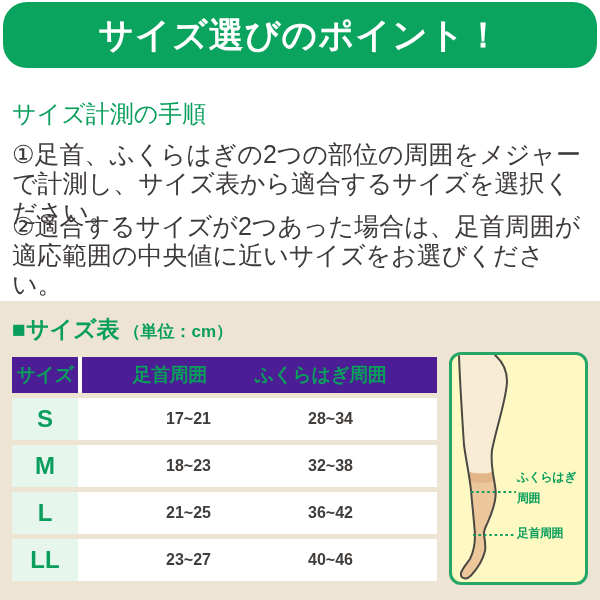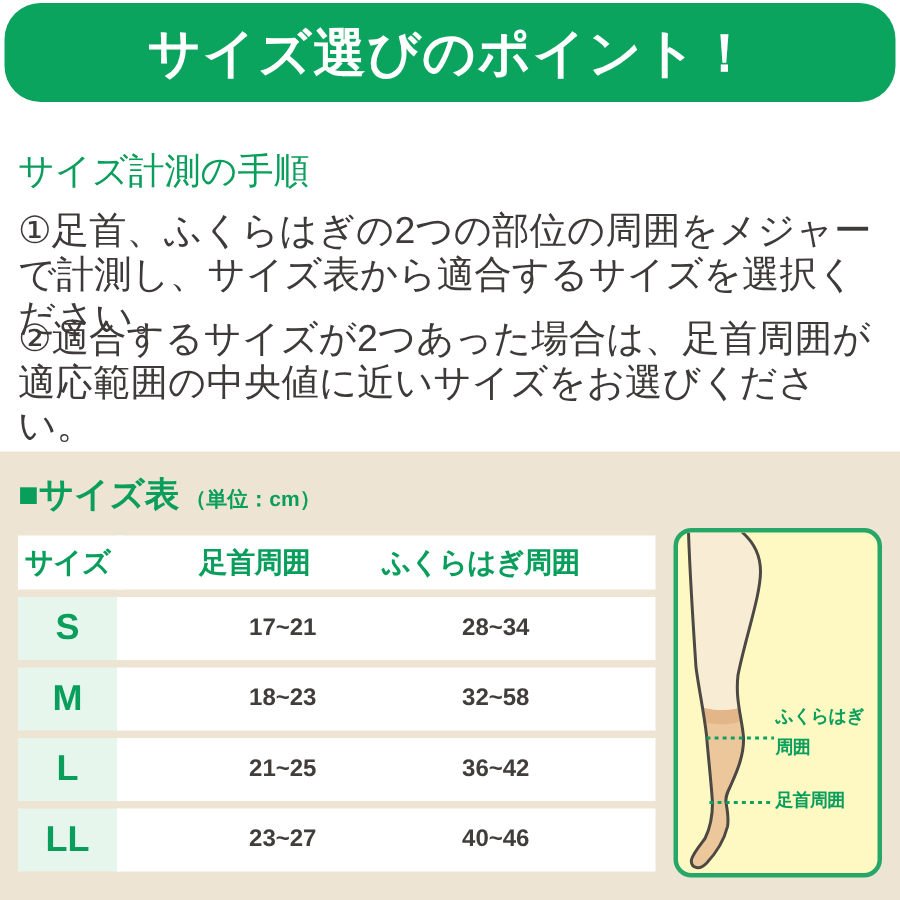--- a/index.html
+++ b/index.html
@@ -55,38 +55,38 @@
     background: #ede4d3;
   }
   .size-heading {
     position: absolute;
     top: 13px; left: 12px;
     color: #0a9e5c;
     font-weight: bold;
     white-space: nowrap;
   }
   .size-heading .main { font-size: 23px; }
-  .size-heading .unit { font-size: 14px; margin-left: 4px; }
+  .size-heading .unit { font-size: 17px; margin-left: 4px; }
 
   
   table.size-table {
     position: absolute;
     top: 51px; left: 12px;
     width: 425px;
     border-collapse: separate;
     border-spacing: 0 5px;
     table-layout: fixed;
   }
   td { vertical-align: middle; padding: 0; }
   td.c-size {
     width: 70px;
     text-align: center;
     border-right: 4px solid #ffffff;
   }
-  tr.hdr td { height: 36px; background: #ffffff; }
+  tr.hdr td { height: 36px; background: #4c1d95; }
   tr.row td { height: 42px; }
   tr.row td.c-size { background: #e6f6ed; }
   tr.row td.c-data { background: #ffffff; }
   td.c-data .pair {
     display: flex; align-items: center; justify-content: center;
   }
   tr.hdr td.c-data .pair { gap: 48px; }
   tr.row td.c-data .pair { gap: 78px; }
   .hdr-label {
     color: #0a9e5c; font-size: 19px; font-weight: bold;
@@ -162,21 +162,21 @@
       </td>
     </tr>
 
     <tr class="row">
       <td class="c-size">
         <span class="size-letter">M</span>
       </td>
       <td class="c-data">
         <div class="pair">
           <span class="range w">18~23</span>
-          <span class="range w">32~58</span>
+          <span class="range w">32~38</span>
         </div>
       </td>
     </tr>
 
     <tr class="row">
       <td class="c-size">
         <span class="size-letter">L</span>
       </td>
       <td class="c-data">
         <div class="pair">

